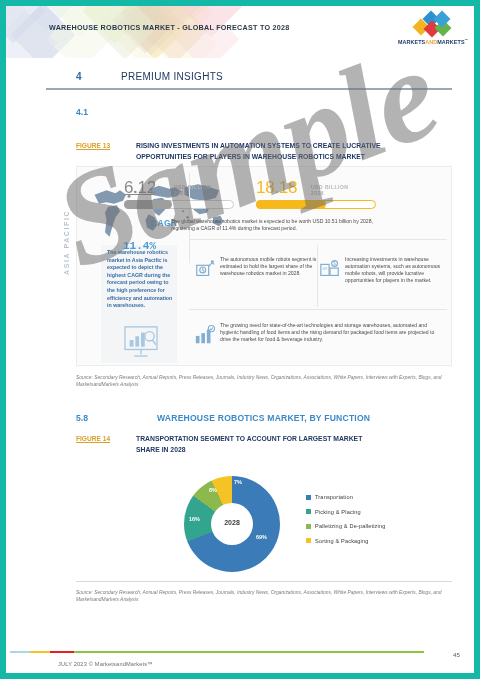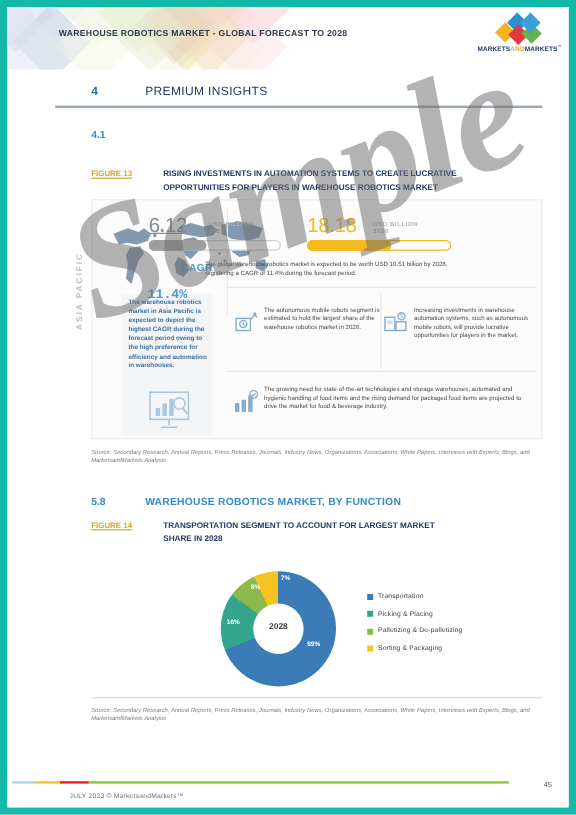--- a/index.html
+++ b/index.html
@@ -272,21 +272,21 @@
     <rect x="8" y="10" width="4" height="11" fill="#5b93c4"></rect>
     <rect x="14" y="6" width="4" height="15" fill="#5b93c4"></rect>
     <circle cx="19" cy="5" r="3.4" fill="none" stroke="#5b93c4" stroke-width="1.2"></circle>
     <path d="M17.6 5 L18.8 6.3 L20.6 3.8" stroke="#5b93c4" stroke-width="1.1" fill="none"></path>
   </svg>
   <div class="mini-box" style="left:214px;top:316px;width:222px;">The growing need for state-of-the-art technologies and storage warehouses, automated and hygienic handling of food items and the rising demand for packaged food items are projected to drive the market for food &amp; beverage industry.</div>
 
   <div class="source" style="left:70px;top:368px;">Source: Secondary Research, Annual Reports, Press Releases, Journals, Industry News, Organizations, Associations, White Papers, Interviews with Experts, Blogs, and MarketsandMarkets Analysis</div>
 
   <div class="sub-num" style="top:407px;">5.8</div>
-  <div class="sub-title" style="top:406px;">WAREHOUSE ROBOTICS MARKET, BY FUNCTION</div>
+  <div class="sub-title" style="top:406px;margin-left:36px;">WAREHOUSE ROBOTICS MARKET, BY FUNCTION</div>
 
   <div class="fig-tag" style="left:70px;top:429px;">FIGURE 14</div>
   <div class="fig-title" style="left:130px;top:428px;">TRANSPORTATION SEGMENT TO ACCOUNT FOR LARGEST MARKET</div>
   <div class="fig-title" style="left:130px;top:439px;">SHARE IN 2028</div>
 
   <div class="donut-wrap">
     <div class="donut"></div>
     <div class="donut-hole"></div>
     <div class="donut-center">2028</div>
     <div class="slice-lbl" style="left:72px;top:58px;">69%</div>

